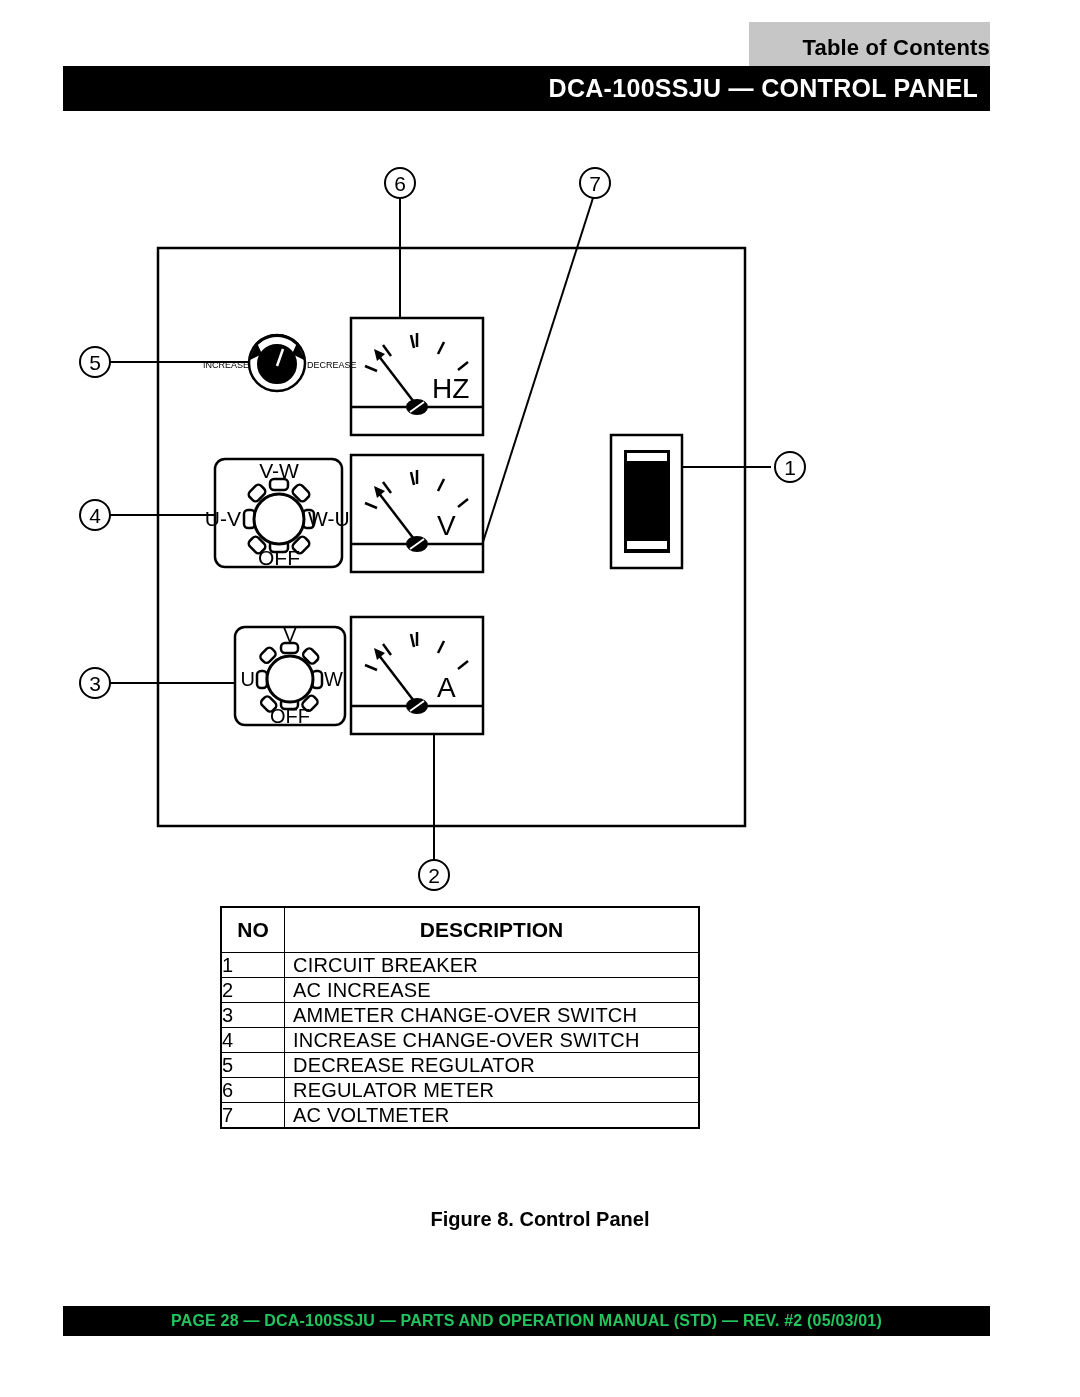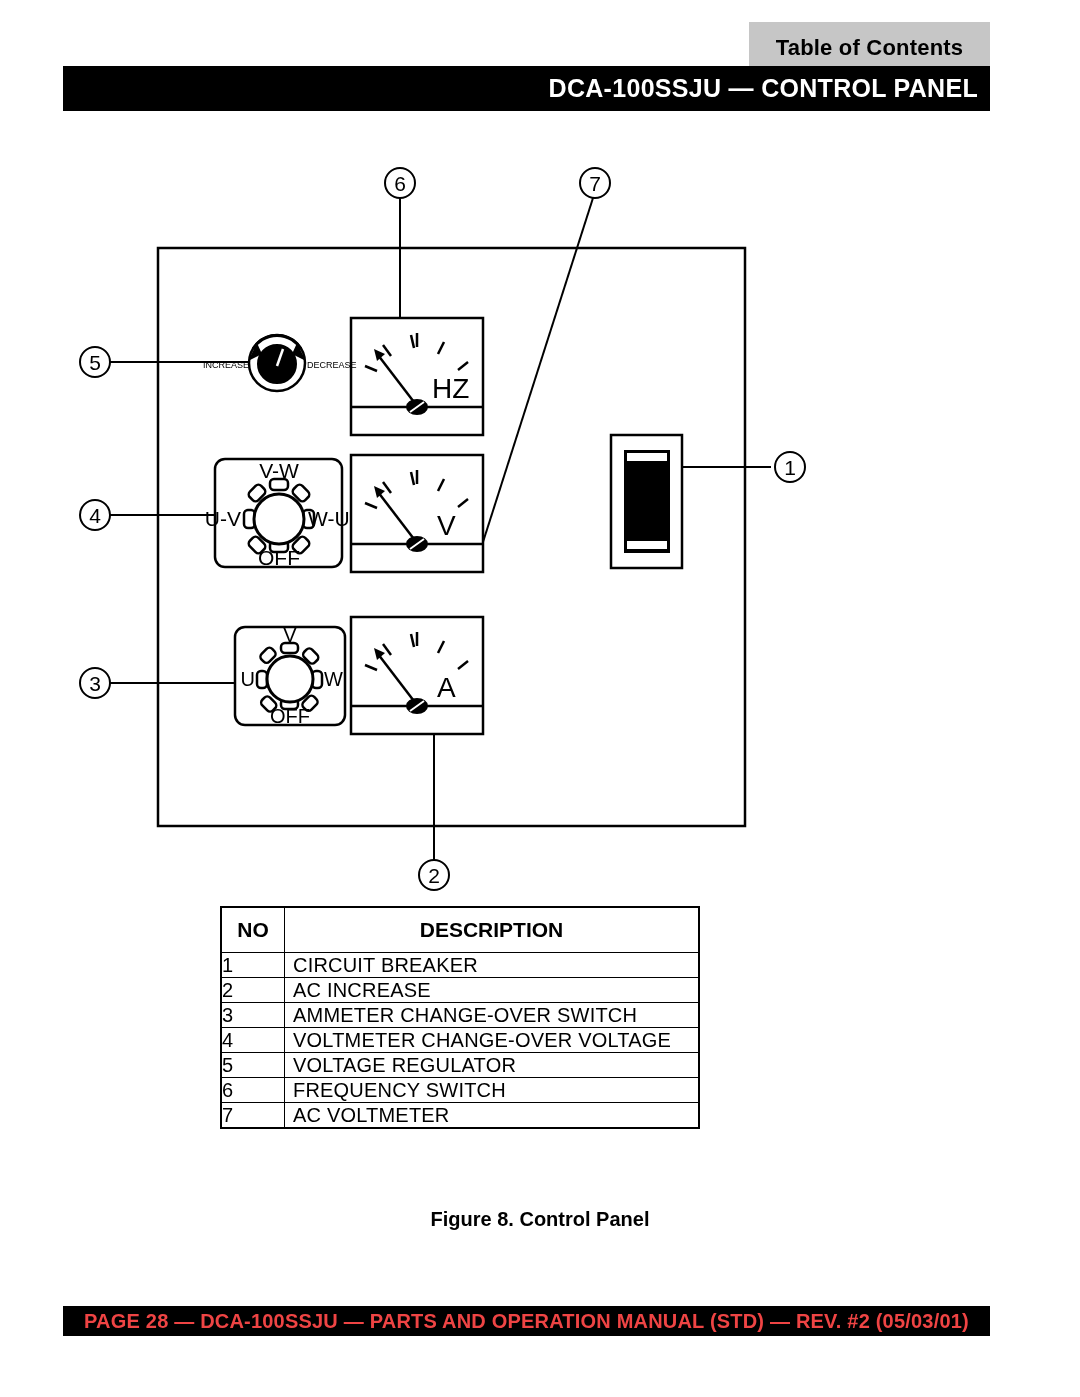--- a/index.html
+++ b/index.html
@@ -20,21 +20,21 @@
   
   #toc-tab {
     position: absolute;
     left: 749px;
     top: 22px;
     width: 241px;
     height: 52px;
     background: #c6c6c6;
     display: flex;
     align-items: center;
-    justify-content: center;
+    justify-content: flex-end;
   }
   #toc-tab .toc-label {
     font-size: 22px;
     font-weight: bold;
     letter-spacing: 0.2px;
     white-space: nowrap;
   }
 
   
   #title-bar {
@@ -123,22 +123,22 @@
     left: 63px;
     top: 1306px;
     width: 927px;
     height: 30px;
     background: #000000;
     display: flex;
     align-items: center;
     justify-content: center;
   }
   #footer-bar .footer-text {
-    color: #ef4444;
-    font-size: 20px;
+    color: #22c55e;
+    font-size: 16px;
     font-weight: bold;
     letter-spacing: 0.2px;
     white-space: nowrap;
   }
 </style>
 </head>
 <body>
 
 <div id="toc-tab">
   <span class="toc-label">Table of Contents</span>
@@ -342,29 +342,29 @@
       <tr>
         <td class="col-no">2</td>
         <td class="col-desc">AC INCREASE</td>
       </tr>
       <tr>
         <td class="col-no">3</td>
         <td class="col-desc">AMMETER CHANGE-OVER SWITCH</td>
       </tr>
       <tr>
         <td class="col-no">4</td>
-        <td class="col-desc">VOLTMETER CHANGE-OVER VOLTAGE</td>
+        <td class="col-desc">INCREASE CHANGE-OVER SWITCH</td>
       </tr>
       <tr>
         <td class="col-no">5</td>
-        <td class="col-desc">VOLTAGE REGULATOR</td>
+        <td class="col-desc">DECREASE REGULATOR</td>
       </tr>
       <tr>
         <td class="col-no">6</td>
-        <td class="col-desc">FREQUENCY SWITCH</td>
+        <td class="col-desc">REGULATOR METER</td>
       </tr>
       <tr>
         <td class="col-no">7</td>
         <td class="col-desc">AC VOLTMETER</td>
       </tr>
     </tbody>
 </table>
 
 <div id="figure-caption">Figure 8. Control Panel</div>
 

